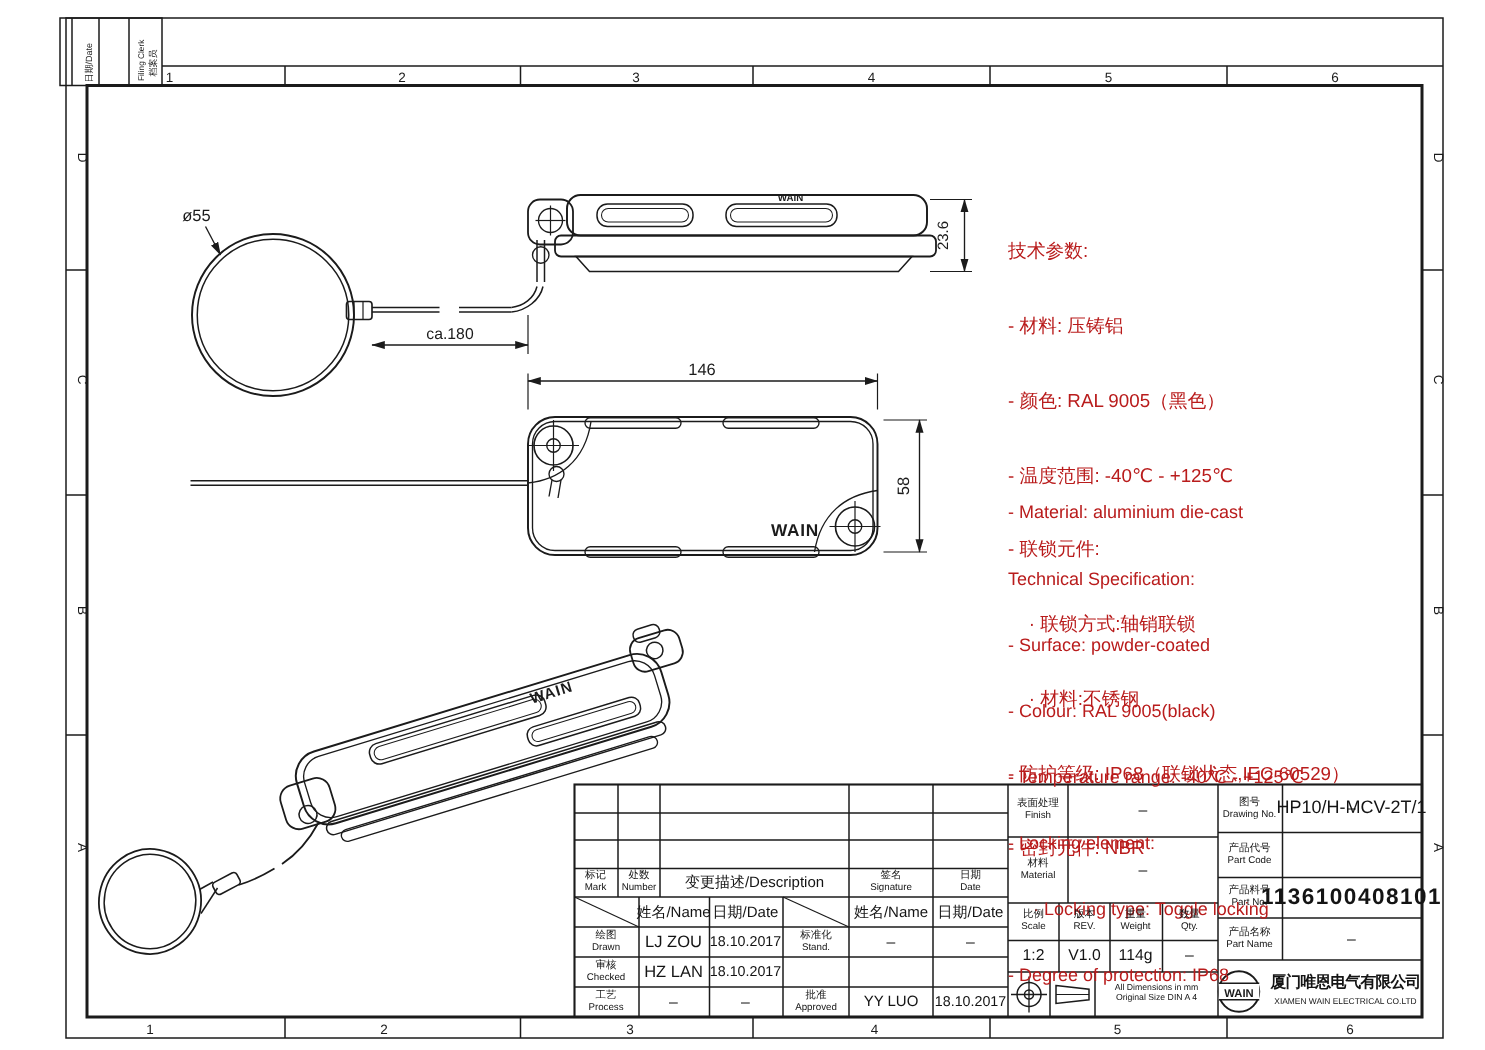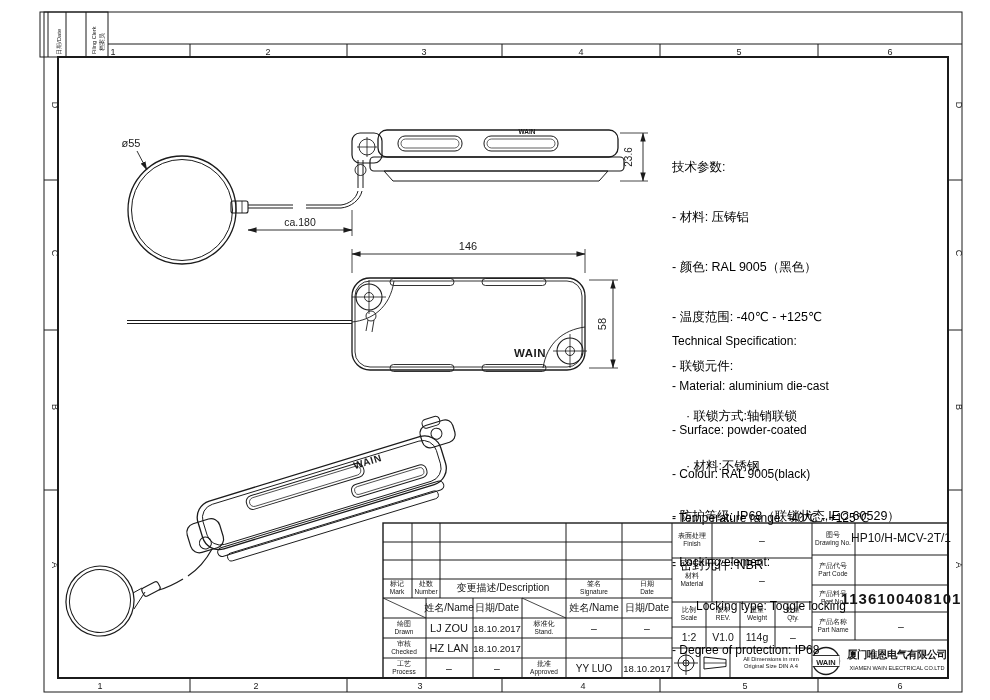--- a/index.html
+++ b/index.html
@@ -1,20 +1,20 @@
 <!DOCTYPE html>
 <html><head>
 <meta charset="utf-8">
 <style>
   html,body{margin:0;padding:0;background:#ffffff;}
   #sheet{position:relative;width:990px;height:700px;background:#ffffff;overflow:hidden;
          font-family:"Liberation Sans","DejaVu Sans",sans-serif;color:#141414;}
   #artwork{position:absolute;left:0;top:0;}
   svg text{font-family:"Liberation Sans","DejaVu Sans",sans-serif;fill:#1b1b1b;}
-  .specs{position:absolute;color:#000000;white-space:pre;}
+  .specs{position:absolute;color:#b91c1c;white-space:pre;}
   #specs-cn{left:672px;top:126px;font-size:12.5px;line-height:16.6px;}
   #specs-en{left:672px;top:305px;font-size:12px;line-height:14.7px;}
   .bl{position:absolute;transform:translate(-50%,-50%);text-align:center;line-height:1.12;white-space:nowrap;}
   .bl .cn{font-size:7px;}
   .bl .en{font-size:6.5px;}
   .val{position:absolute;transform:translate(-50%,-50%);font-size:10.5px;white-space:nowrap;text-align:center;}
   .sm{font-size:10px;}
   .big{font-size:15px;letter-spacing:1px;font-weight:bold;}
   .note{font-size:5.8px;line-height:1.25;}
 </style>
@@ -275,22 +275,22 @@
   <div>- 材料: 压铸铝</div>
   <div>- 颜色: RAL 9005（黑色）</div>
   <div>- 温度范围: -40℃ - +125℃</div>
   <div>- 联锁元件:</div>
   <div>    · 联锁方式:轴销联锁</div>
   <div>    · 材料:不锈钢</div>
   <div>- 防护等级: IP68（联锁状态,IEC 60529）</div>
   <div>- 密封元件: NBR</div>
 </div>
 <div id="specs-en" class="specs">
+  <div>- Material: aluminium die-cast</div>
   <div>Technical Specification:</div>
-  <div>- Material: aluminium die-cast</div>
   <div>- Surface: powder-coated</div>
   <div>- Colour: RAL 9005(black)</div>
   <div>- Temperature range: -40℃ - +125℃</div>
   <div>- Locking element:</div>
   <div>     · Locking type: Toggle locking</div>
   <div>- Degree of protection: IP68</div>
   
   
 </div>
 

